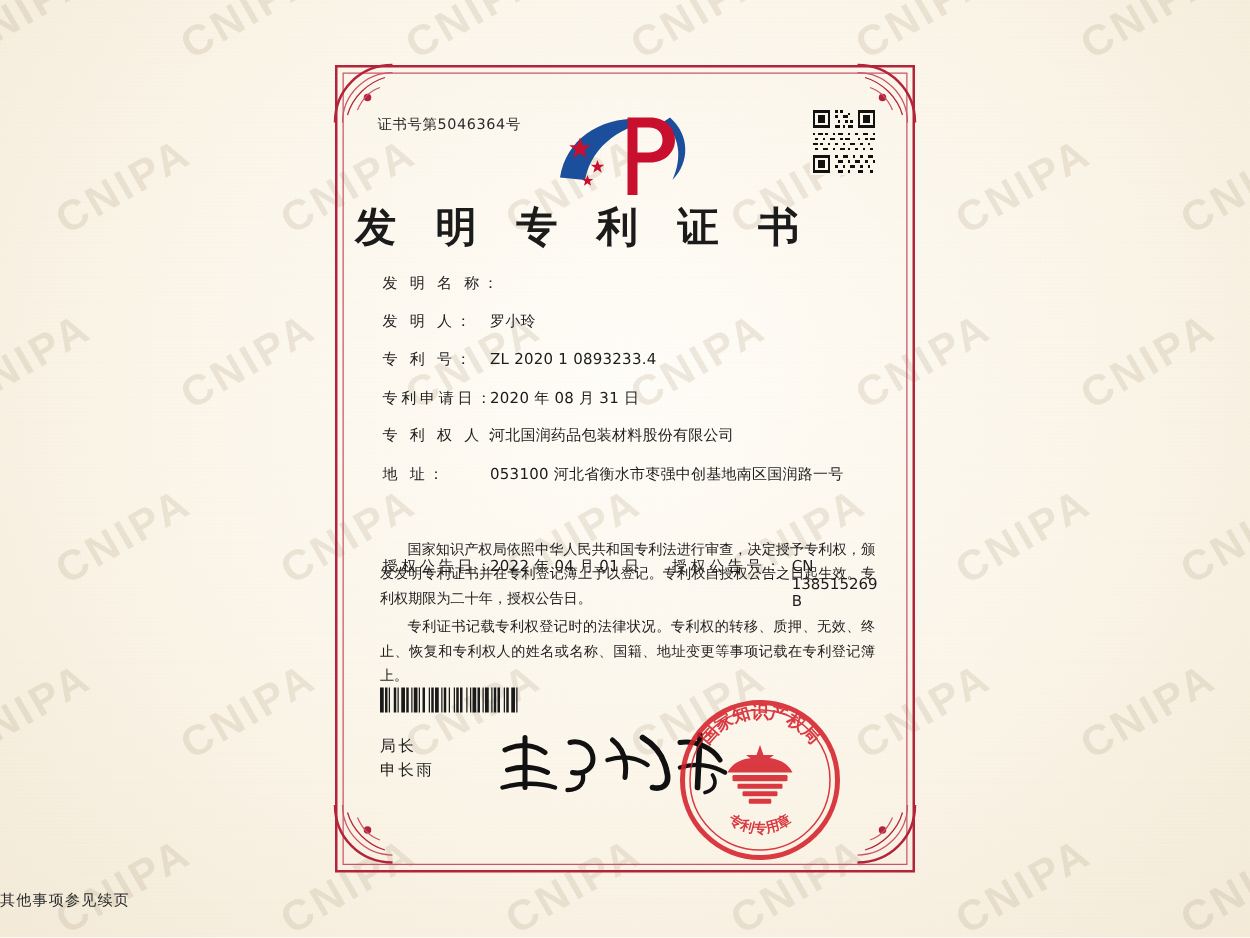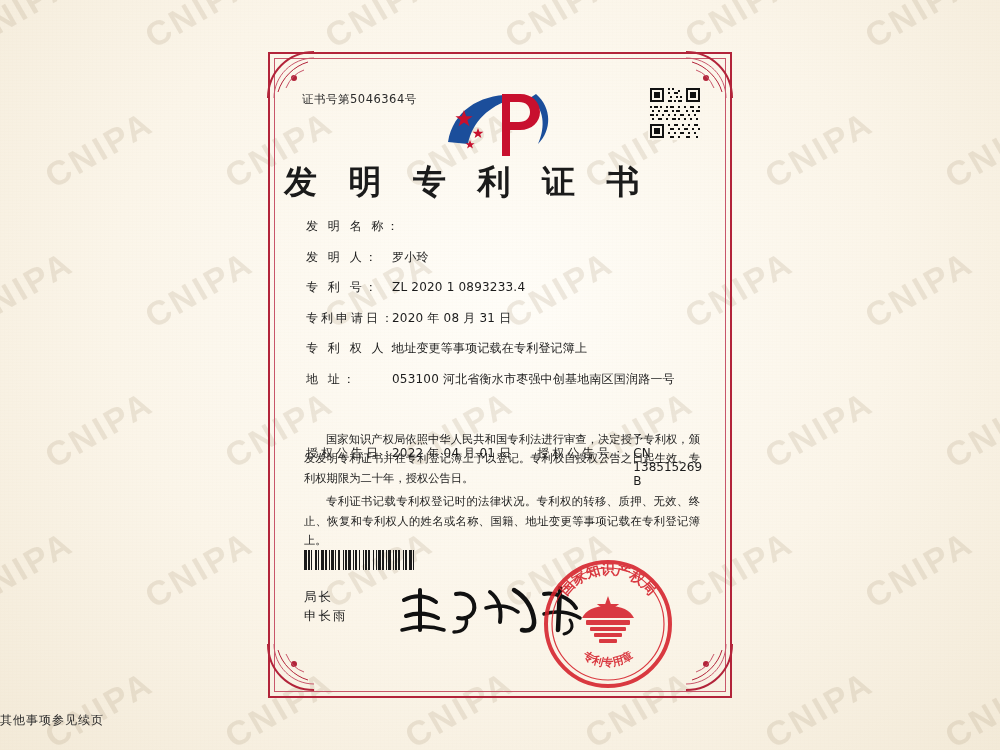--- a/index.html
+++ b/index.html
@@ -459,21 +459,21 @@
       <div class="field-row">
         <span class="field-label">专 利 号：</span>
         <span class="field-value">ZL 2020 1 0893233.4</span>
       </div>
       <div class="field-row">
         <span class="field-label">专利申请日：</span>
         <span class="field-value">2020 年 08 月 31 日</span>
       </div>
       <div class="field-row">
         <span class="field-label">专 利 权 人：</span>
-        <span class="field-value">地址变更等事项记载在专利登记簿上</span>
+        <span class="field-value">河北国润药品包装材料股份有限公司</span>
       </div>
       <div class="field-row">
         <span class="field-label">地 址：</span>
         <span class="field-value">053100 河北省衡水市枣强中创基地南区国润路一号</span>
       </div>
       <div class="field-row two-col">
         <span class="field-label">授权公告日：</span>
         <span class="field-value">2022 年 04 月 01 日</span>
         <span class="field-label2">授权公告号：</span>
         <span class="field-value2">CN 138515269 B</span>

